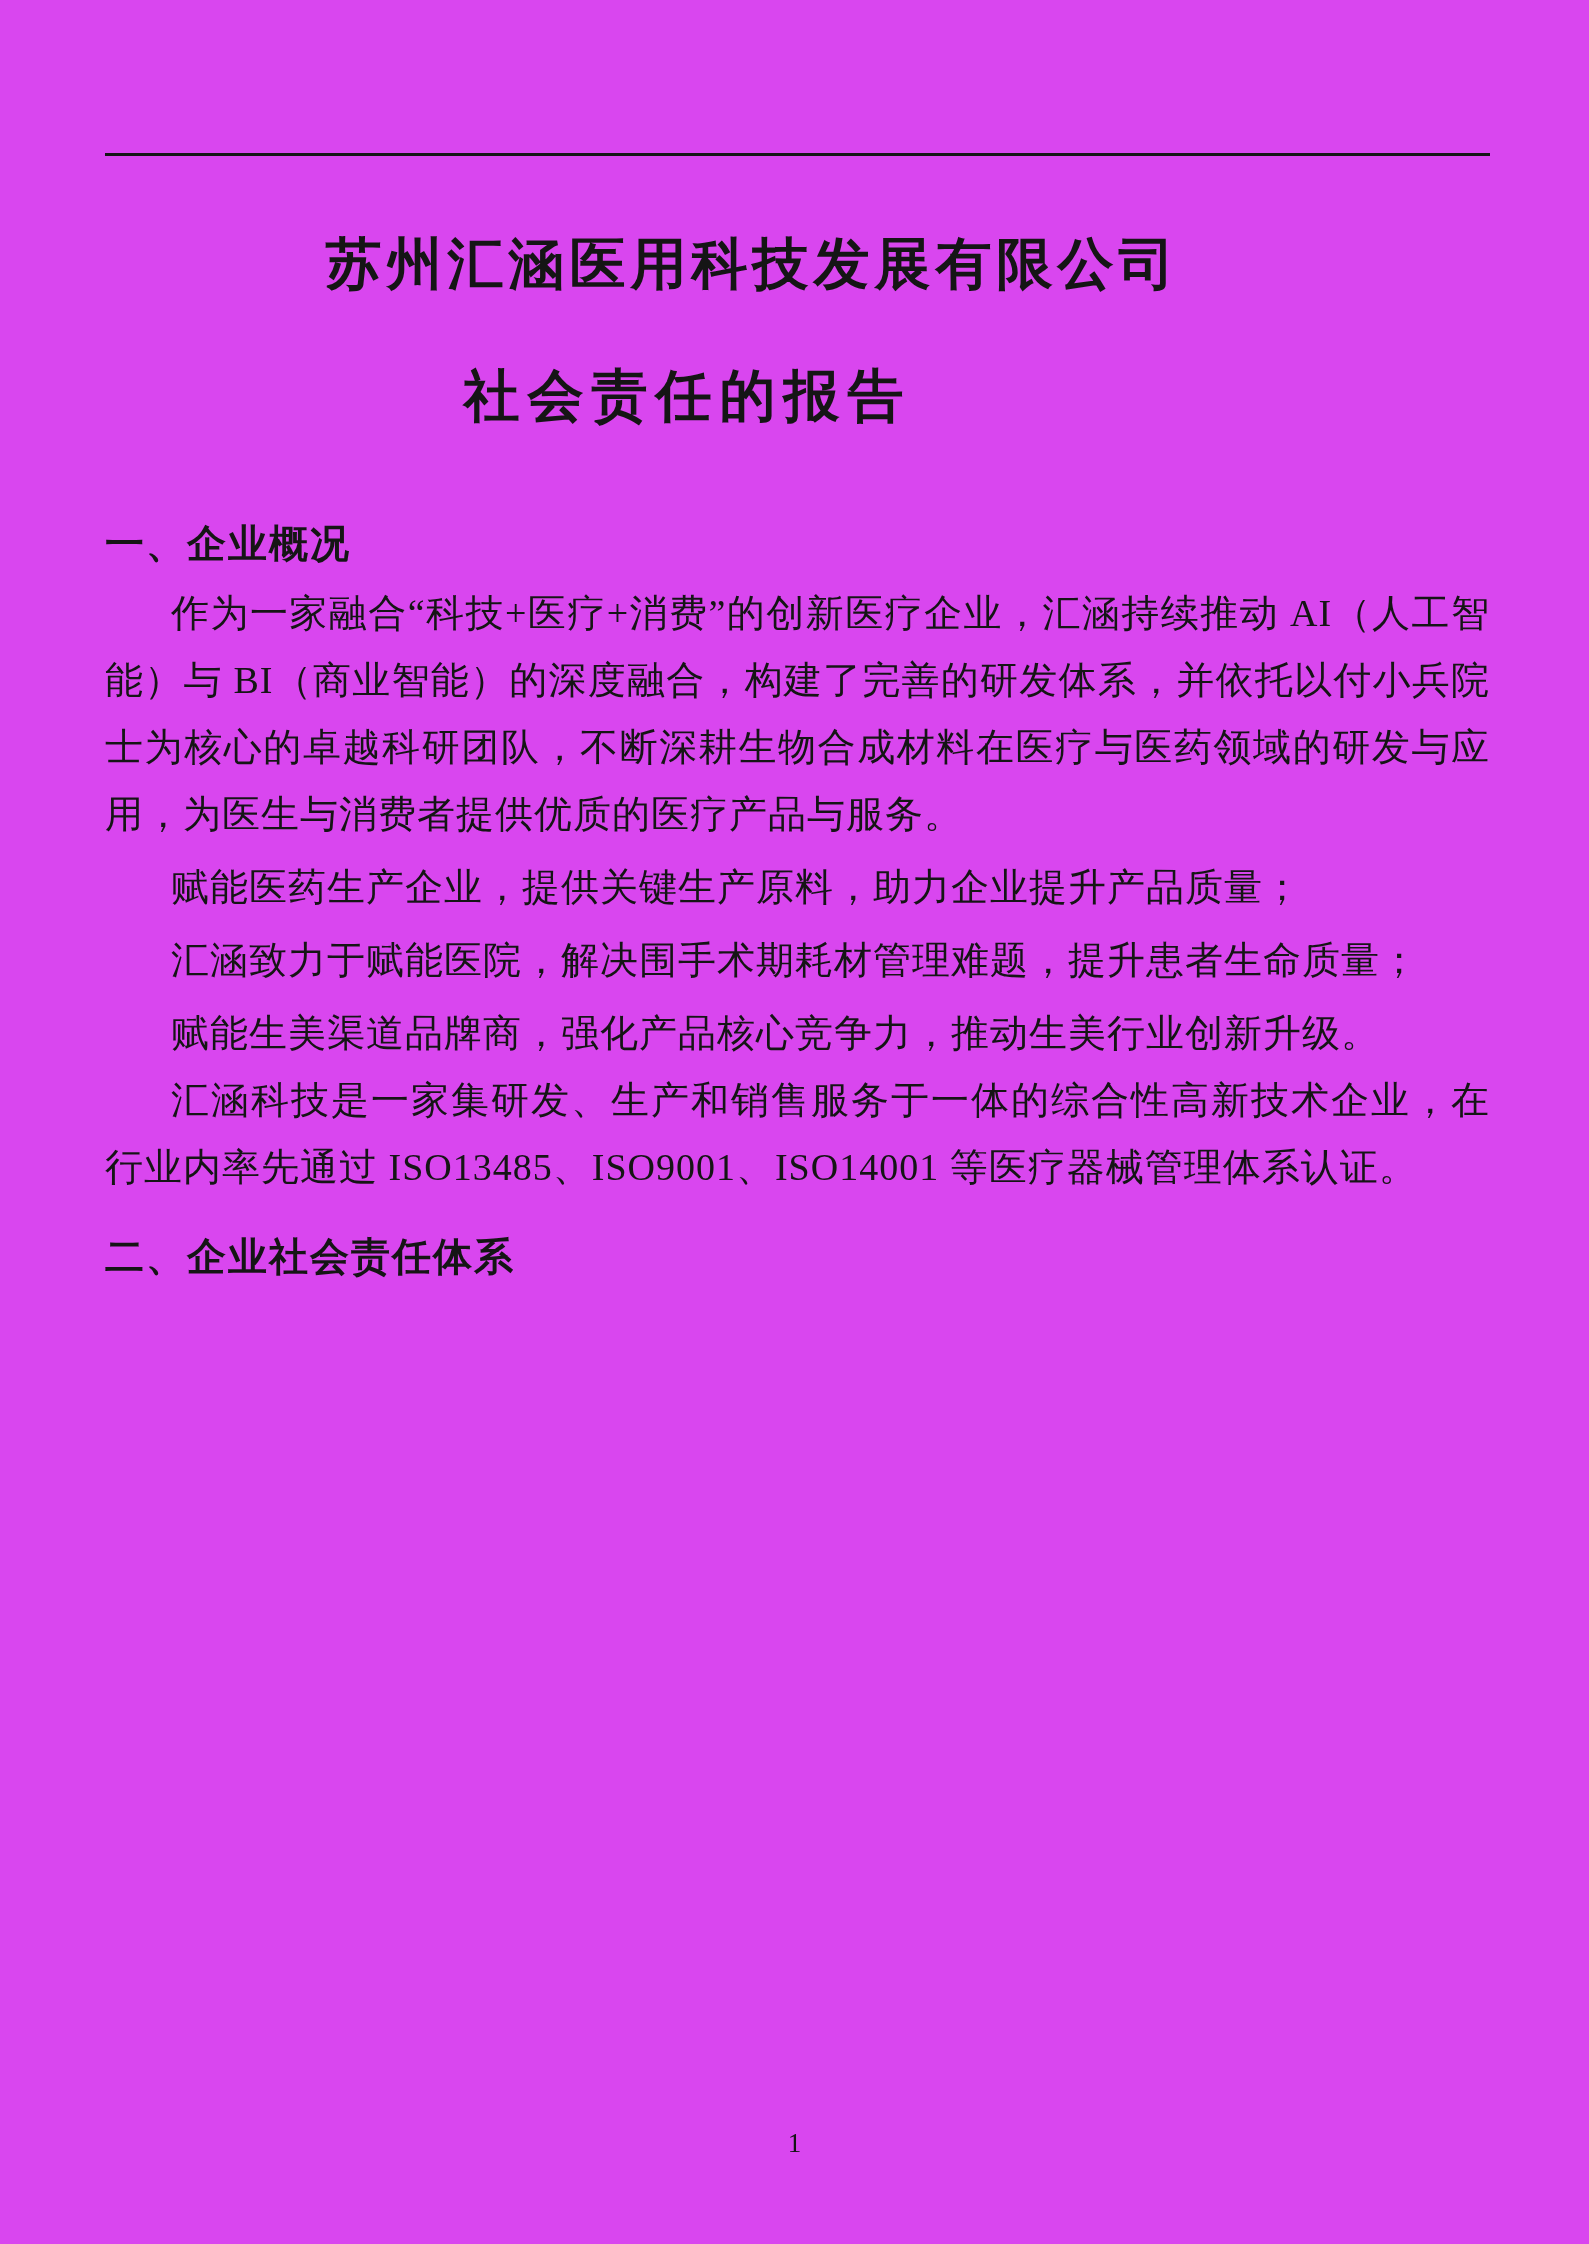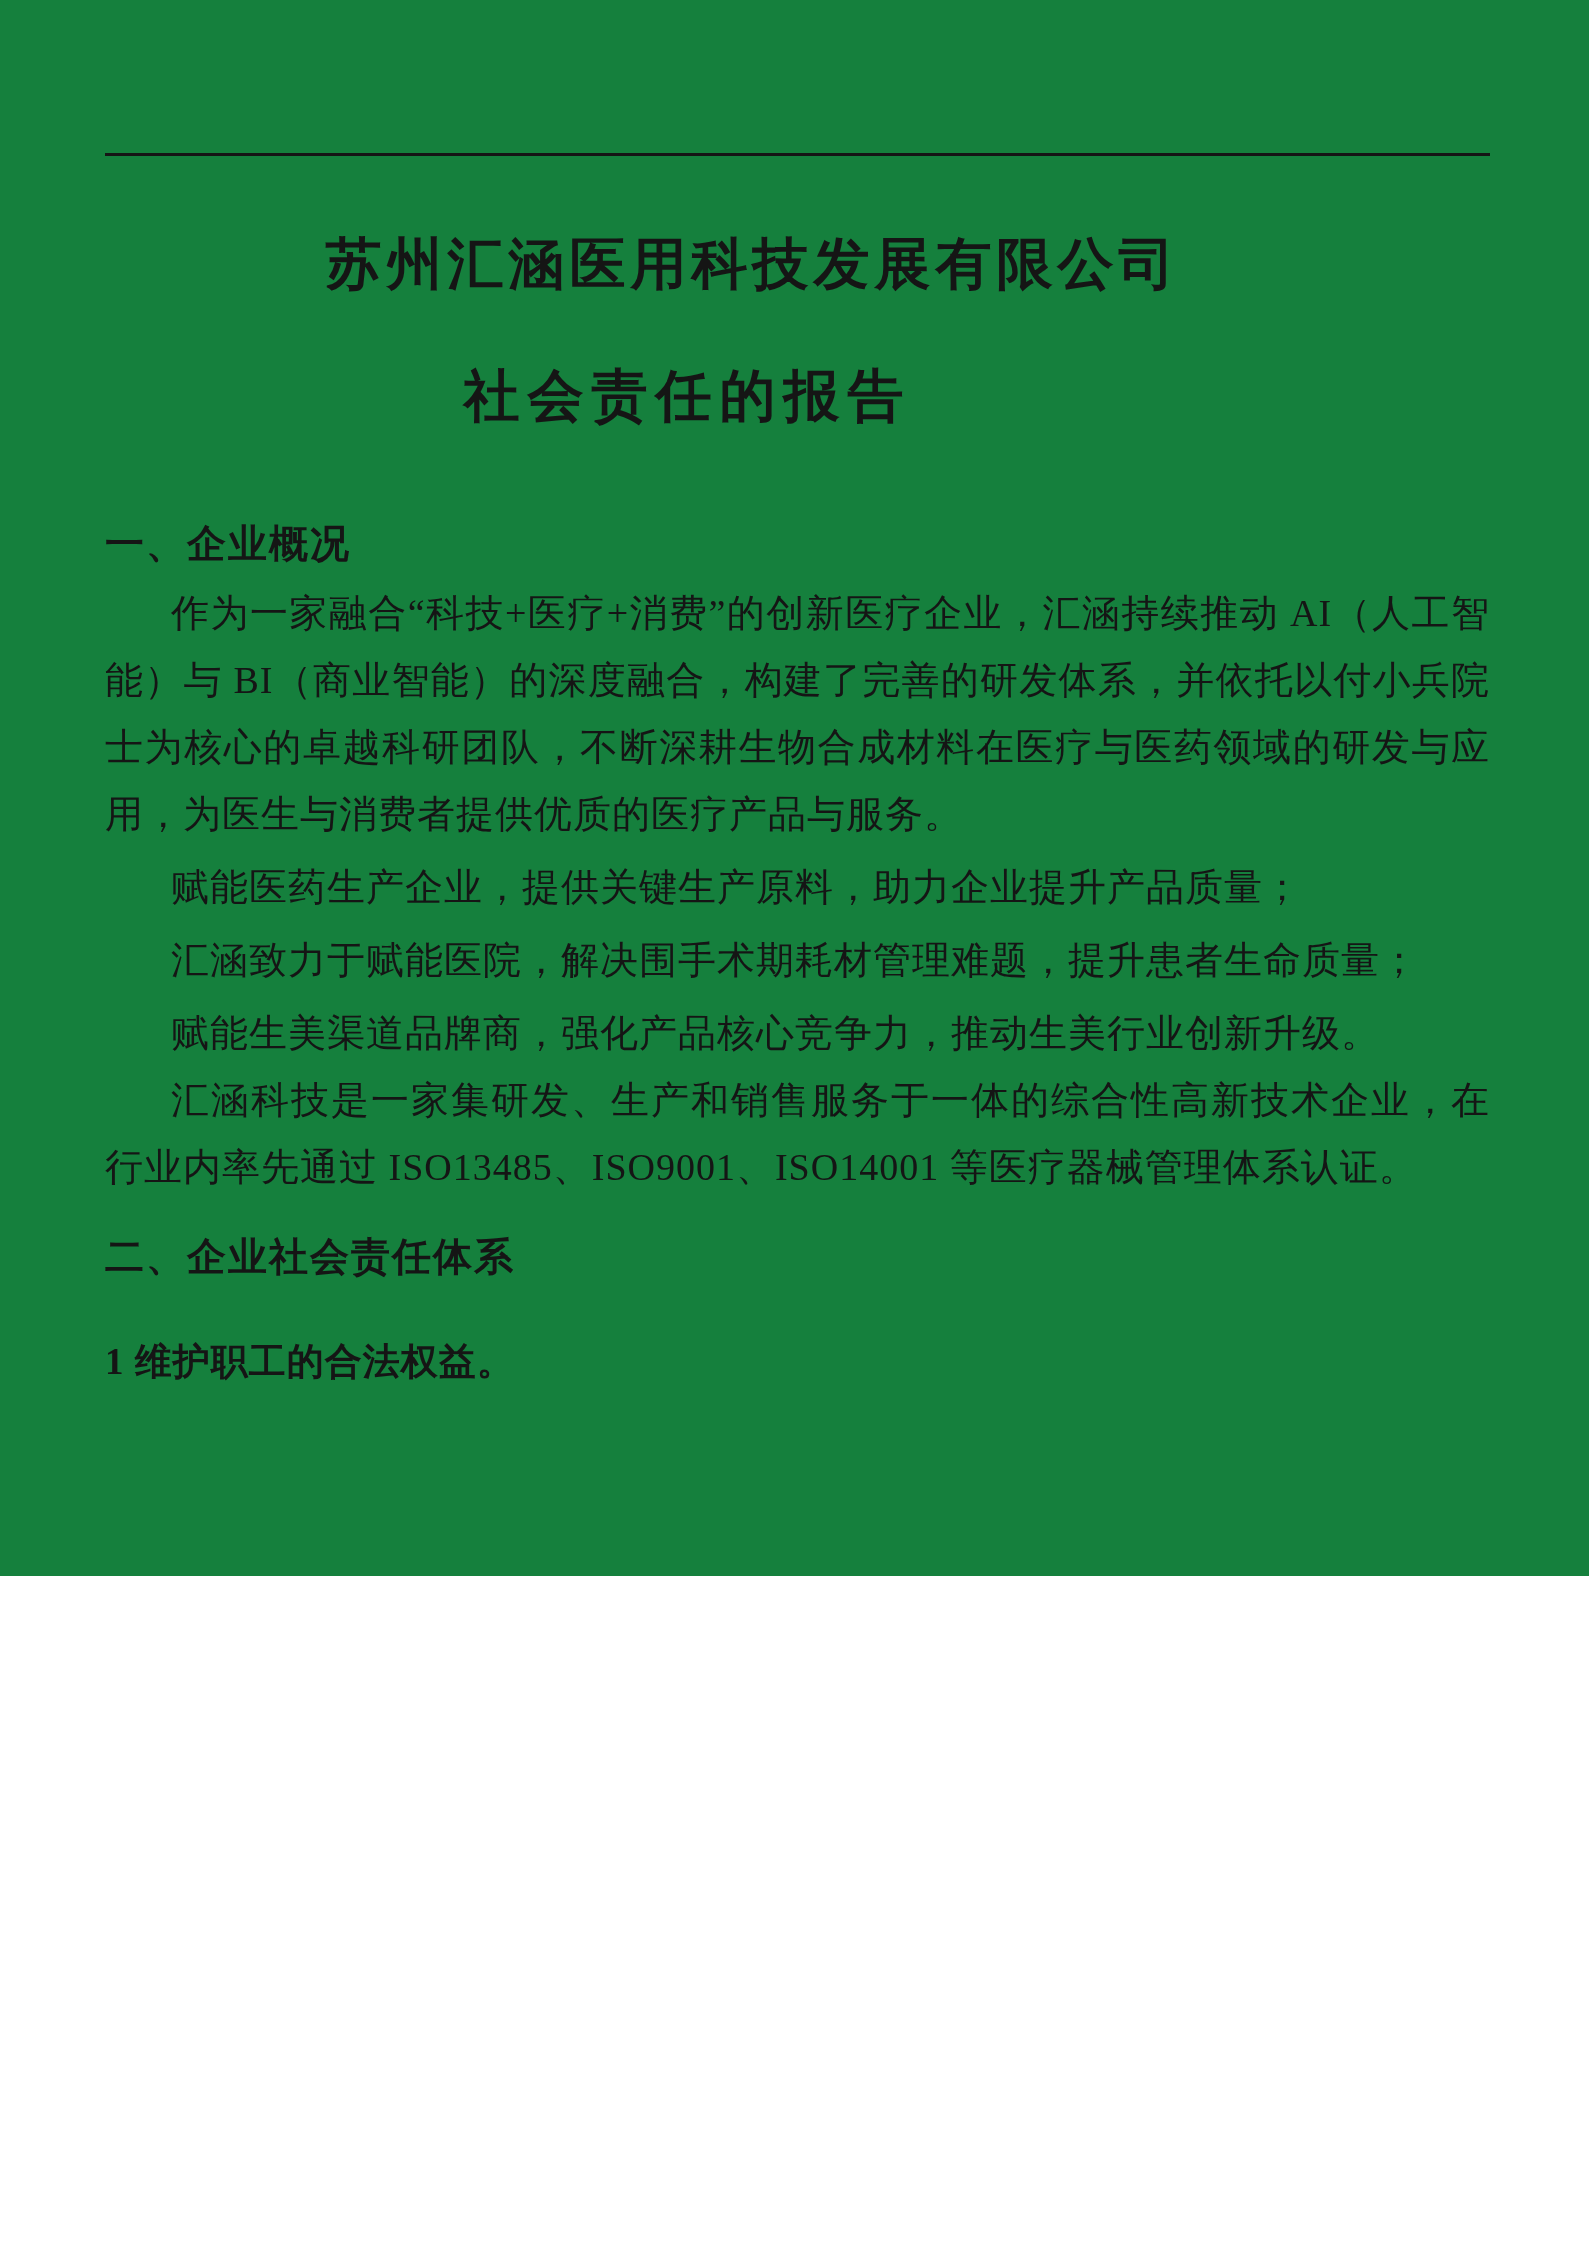--- a/index.html
+++ b/index.html
@@ -3,22 +3,22 @@
 <meta charset="utf-8">
 <style>
   html, body {
     margin: 0;
     padding: 0;
     background: #ffffff;
   }
   .page {
     position: relative;
     width: 1589px;
-    height: 1576px;
-    background: #15803d;
+    height: 2244px;
+    background: #d946ef;
     color: #151515;
     font-family: "Liberation Serif", "DejaVu Serif", serif;
     overflow: hidden;
   }
   .content {
     position: relative;
     padding: 0 99px 0 105px;
   }
   .top-rule {
     margin-top: 153px;
@@ -107,19 +107,18 @@
     <p class="body-para p3">赋能医药生产企业，提供关键生产原料，助力企业提升产品质量；</p>
 
     <p class="body-para p3">汇涵致力于赋能医院，解决围手术期耗材管理难题，提升患者生命质量；</p>
 
     <p class="body-para p3">赋能生美渠道品牌商，强化产品核心竞争力，推动生美行业创新升级。</p>
 
     <p class="body-para p4">汇涵科技是一家集研发、生产和销售服务于一体的综合性高新技术企业，在行业内率先通过 ISO13485、ISO9001、ISO14001 等医疗器械管理体系认证。</p>
 
     <div class="sec-heading second">二、企业社会责任体系</div>
 
-    <div class="sub-heading">1 维护职工的合法权益。</div>
 
 
   </div>
 
   <div class="page-footer">1</div>
 </div>
 
 </body></html>

